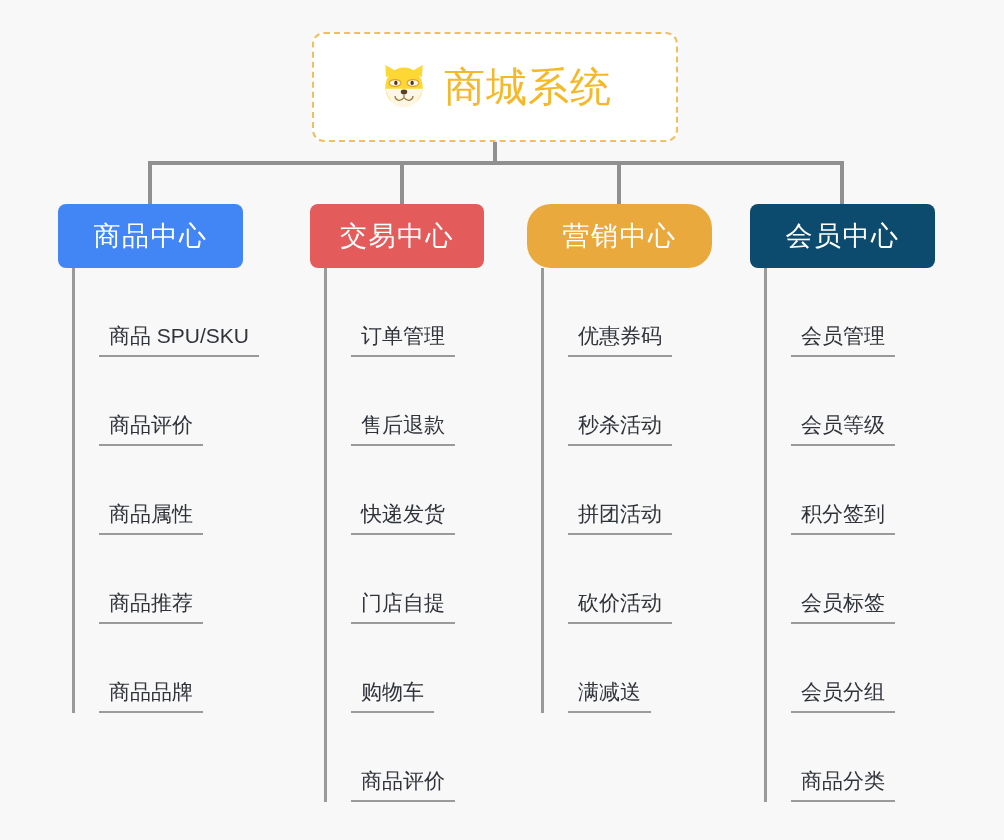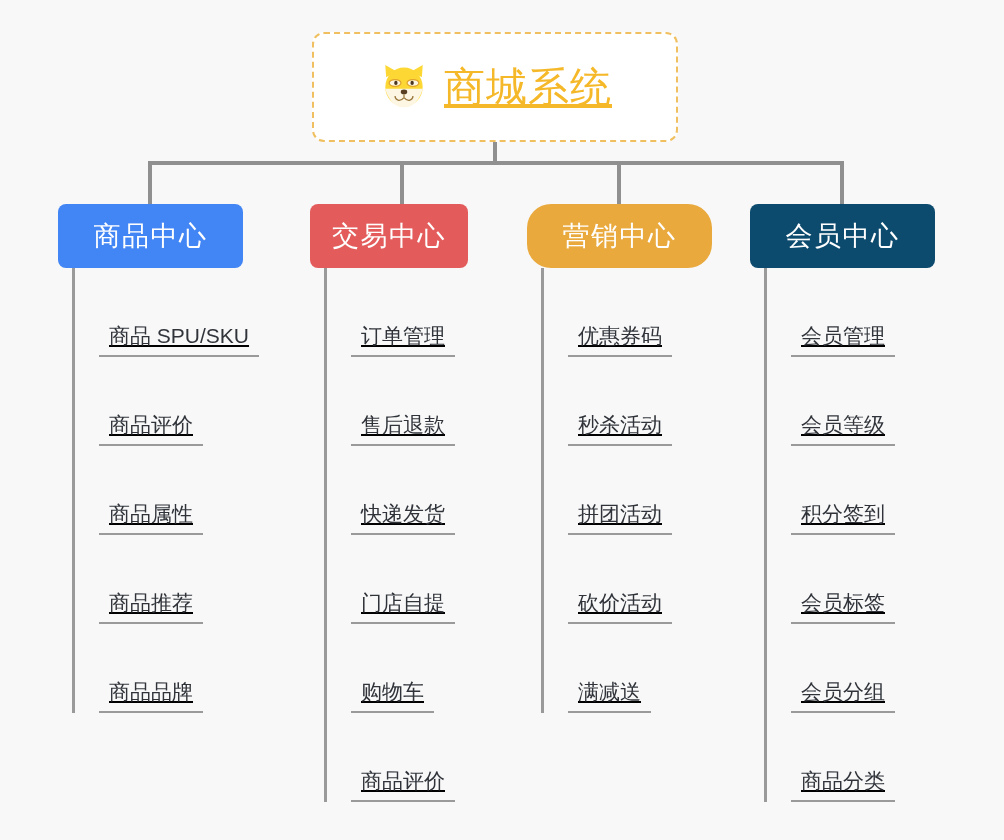--- a/index.html
+++ b/index.html
@@ -39,21 +39,20 @@
     height: 52px;
     flex: 0 0 52px;
     display: block;
   }
   .root-title {
     font-size: 41px;
     color: #f5b829;
     line-height: 1;
     letter-spacing: 1px;
     white-space: nowrap;
-    text-decoration: underline;
   }
 
   
   .conn {
     position: absolute;
     background: #909090;
   }
   .conn-stem     { left: 493px; top: 142px;  width: 4px;  height: 22px; }
   .conn-bus      { left: 148px; top: 161px;  width: 696px; height: 4px; }
   .conn-drop     { top: 161px;  width: 4px;  height: 43px; }
@@ -83,38 +82,37 @@
     border-radius: 8px;
     display: flex;
     align-items: center;
     justify-content: center;
     color: #ffffff;
     font-size: 27px;
     letter-spacing: 1.5px;
     white-space: nowrap;
   }
   .cat-0 { width: 185px; background: #4285f4; }
-  .cat-1 { width: 158px; background: #e35b5b; align-items: center; }
+  .cat-1 { width: 174px; background: #e35b5b; align-items: center; }
   .cat-2 { width: 185px; background: #e9a93c; }
   .cat-3 { width: 185px; background: #7ac143; }
 
   
   .items {
     position: relative;
     margin-left: 14px;
     padding-left: 24px;
     border-left: 3px solid #9a9a9a;
     margin-top: 0;
   }
   .item {
     height: 89px;
     display: flex;
     flex-direction: column;
     justify-content: flex-end;
-    text-decoration: underline;
   }
   .item-label {
     font-size: 21px;
     color: #30343a;
     line-height: 1;
     white-space: nowrap;
     padding: 0 10px 9px 10px;
     border-bottom: 2px solid #9a9a9a;
     align-self: flex-start;
   }

